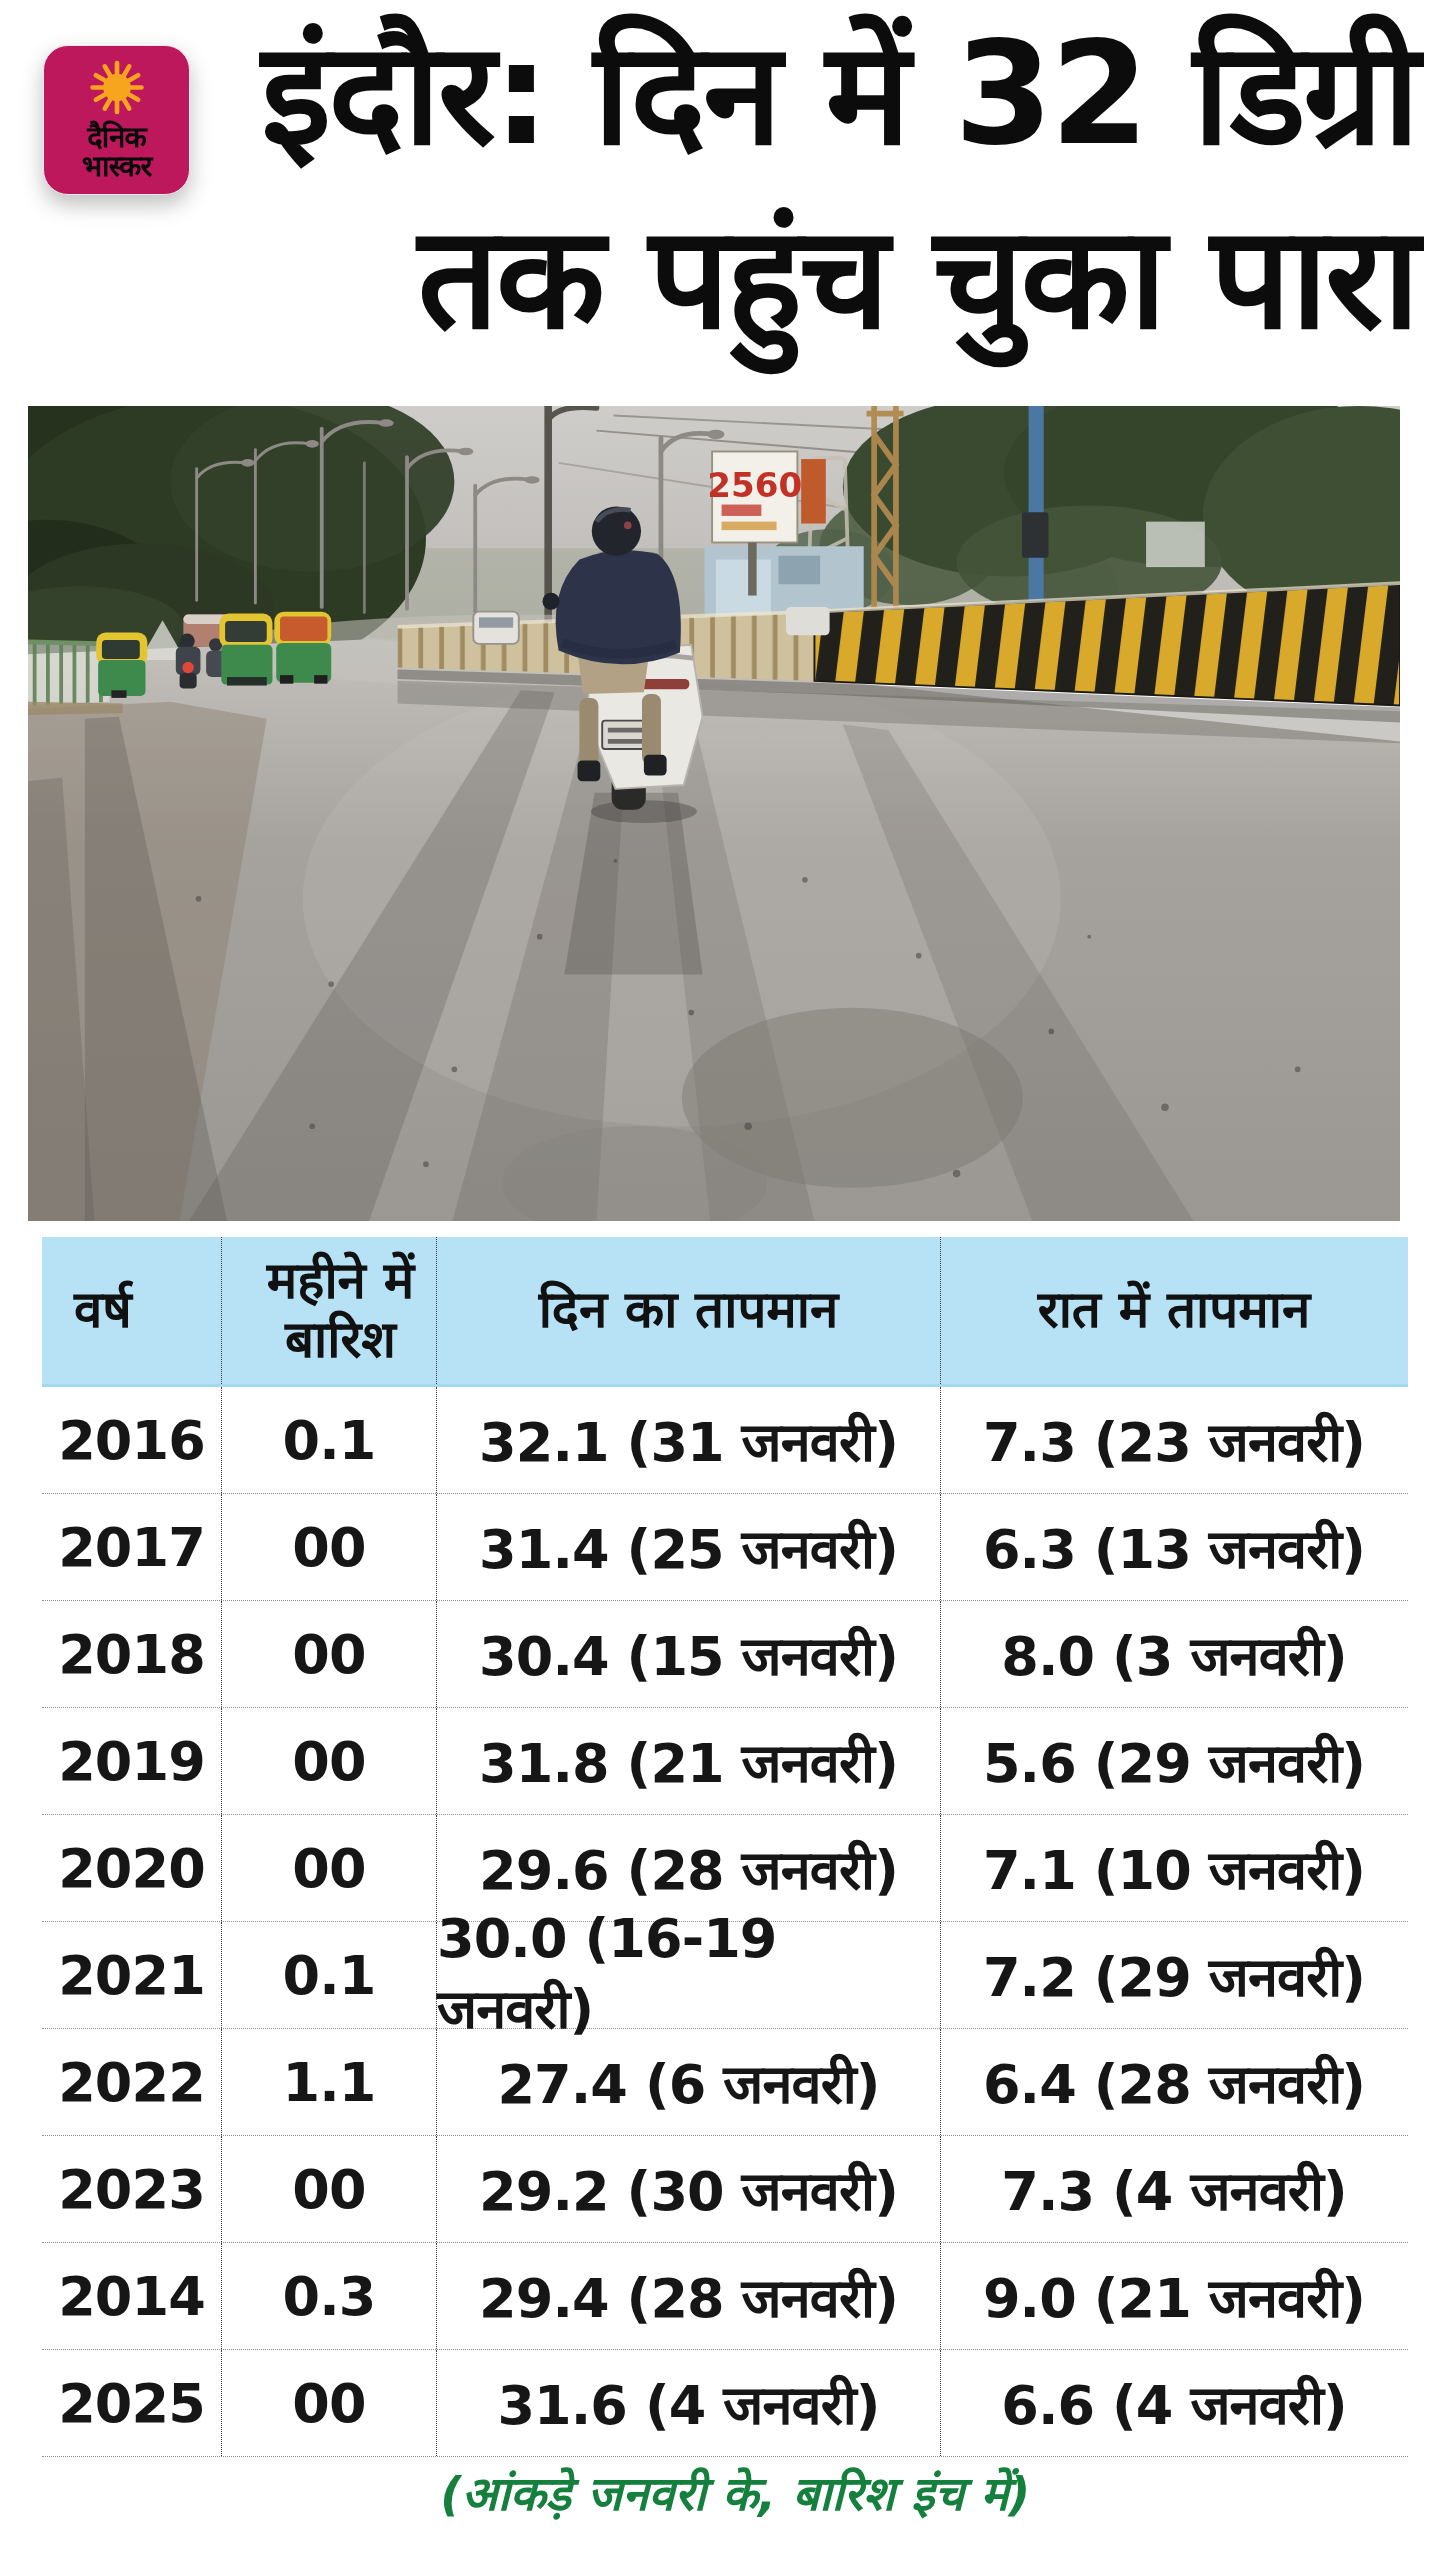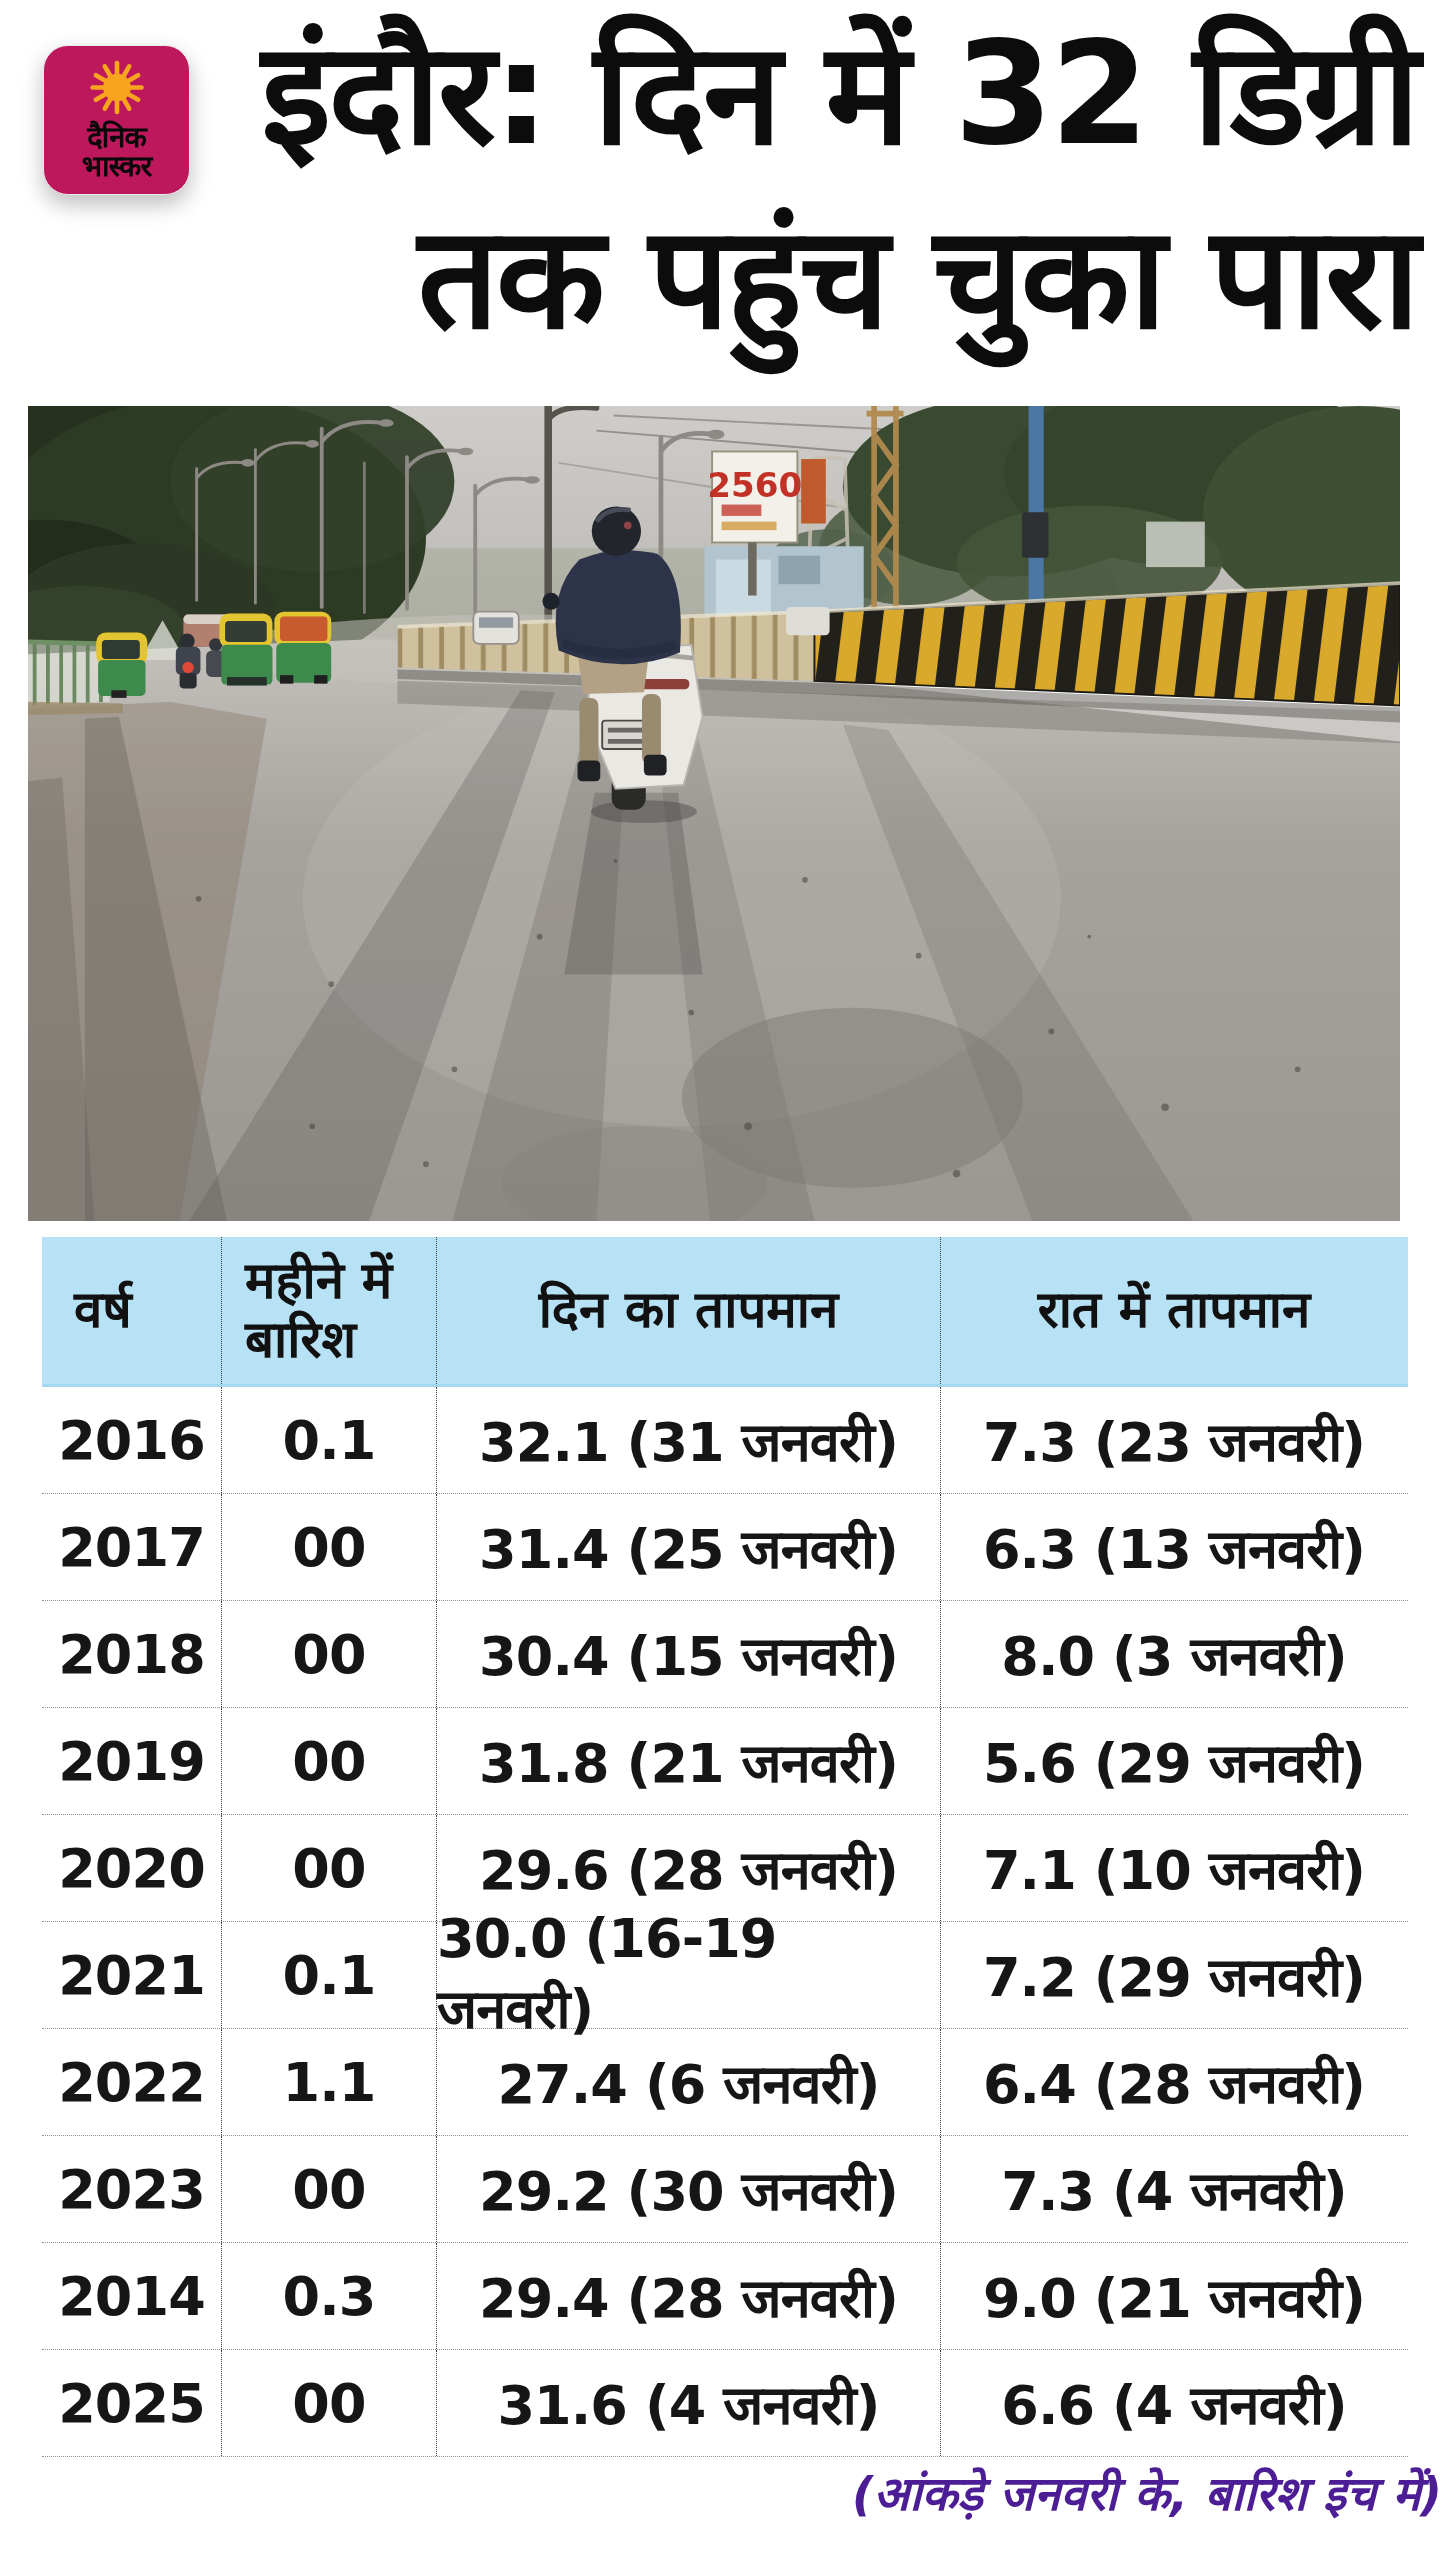--- a/index.html
+++ b/index.html
@@ -42,33 +42,33 @@
     font-weight:bold; font-size:51px; line-height:1.15;
     border-bottom:3.8px solid #a3d8f0;
   }
   .cell { box-sizing:border-box; display:flex; align-items:center; justify-content:center; height:100%; }
   .c1 { width:179px; }
   .c2 { width:215px; }
   .c3 { width:504px; }
   .c4 { width:467px; }
   .c2,.c3,.c4 { border-left:1.9px dotted #3c3c3c; }
   .thead .c1 { justify-content:flex-start; padding-left:32px; }
-  .thead .c2 { justify-content:flex-start; padding-left:23px; }
+  .thead .c2 { justify-content:flex-start; padding-left:23px;text-align:center; }
   .trow {
     display:flex; height:106px;
     border-bottom:1.9px dotted #8f8f8f;
     font-size:54px; font-weight:600; color:#161616;
     letter-spacing:-0.9px;
   }
 
   
   .footnote {
     position:absolute; top:2460px; left:0; width:1442px;
-    text-align:right; padding-left:28.4px; box-sizing:border-box;
-    font-size:47px; font-weight:bold; font-style:italic; color:#4c1d95;
+    text-align:center; padding-left:28.4px; box-sizing:border-box;
+    font-size:47px; font-weight:bold; font-style:italic; color:#15803d;
   }
 </style>
 </head>
 <body>
 
 <div class="logo">
   <svg class="logo-sun" width="66" height="63" viewBox="0 0 100 94">
     <g stroke="#f7a41f" stroke-width="7" stroke-linecap="round">
       <line x1="50" y1="26" x2="50" y2="10" transform="rotate(0 50 47)"></line>
       <line x1="50" y1="26" x2="50" y2="10" transform="rotate(30 50 47)"></line>

